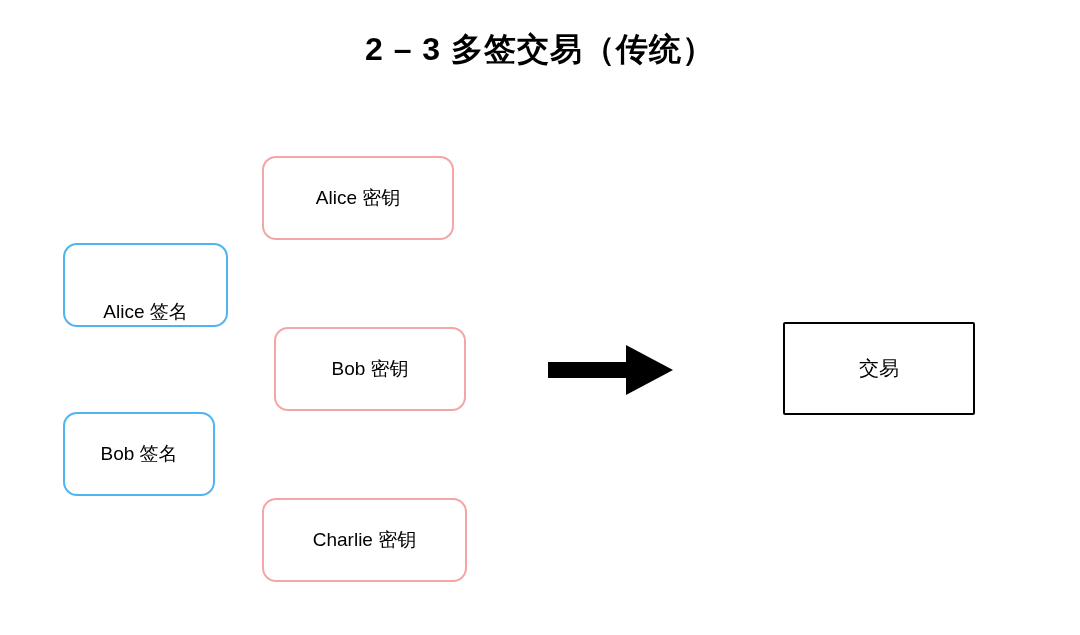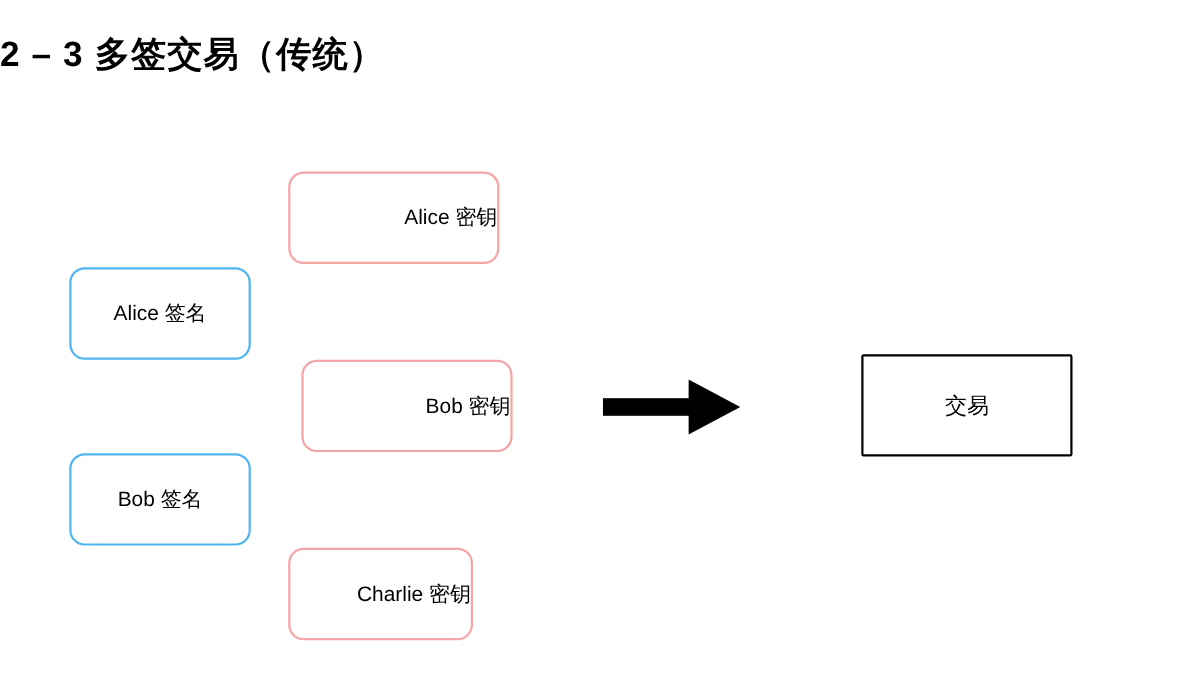--- a/index.html
+++ b/index.html
@@ -12,44 +12,45 @@
       height: 635px;
       background: #ffffff;
       font-family: "PingFang SC", "Hiragino Sans GB", "Microsoft YaHei", Arial, sans-serif;
       position: relative;
     }
     .title {
       position: absolute;
       top: 28px;
       left: 0;
       width: 100%;
+      text-align: center;
       font-size: 32px;
       font-weight: bold;
       color: #000;
       letter-spacing: 1px;
     }
     .box {
       position: absolute;
       border: 2px solid;
       border-radius: 14px;
       display: flex;
       align-items: center;
       justify-content: center;
       font-size: 19px;
       color: #000;
       background: #fff;
     }
     .box-blue { border-color: #4fb5f2; }
-    .box-pink { border-color: #f5a5a5; justify-content: flex-end; }
+    .box-pink { border-color: #f5a5a5; }
     .box-black { border-color: #000; border-radius: 2px; }
-    .sig-alice { top: 243px; left: 63px; width: 165px; height: 84px; }
-    .sig-bob { top: 412px; left: 63px; width: 165px; height: 84px; }
+    .sig-alice { top: 243px; left: 63px; width: 165px; height: 84px; align-items: flex-end; }
+    .sig-bob { top: 412px; left: 63px; width: 152px; height: 84px; }
     .key-alice { top: 156px; left: 262px; width: 192px; height: 84px; }
     .key-bob { top: 327px; left: 262px; width: 192px; height: 84px; margin-left: 12px; }
-    .key-charlie { top: 498px; left: 262px; width: 168px; height: 84px; }
+    .key-charlie { top: 498px; left: 262px; width: 205px; height: 84px; }
     .tx-box { top: 322px; left: 783px; width: 192px; height: 93px; font-size: 20px; }
     .arrow-container {
       position: absolute;
       top: 345px;
       left: 548px;
       width: 125px;
       height: 50px;
     }
   </style>
 </head>

